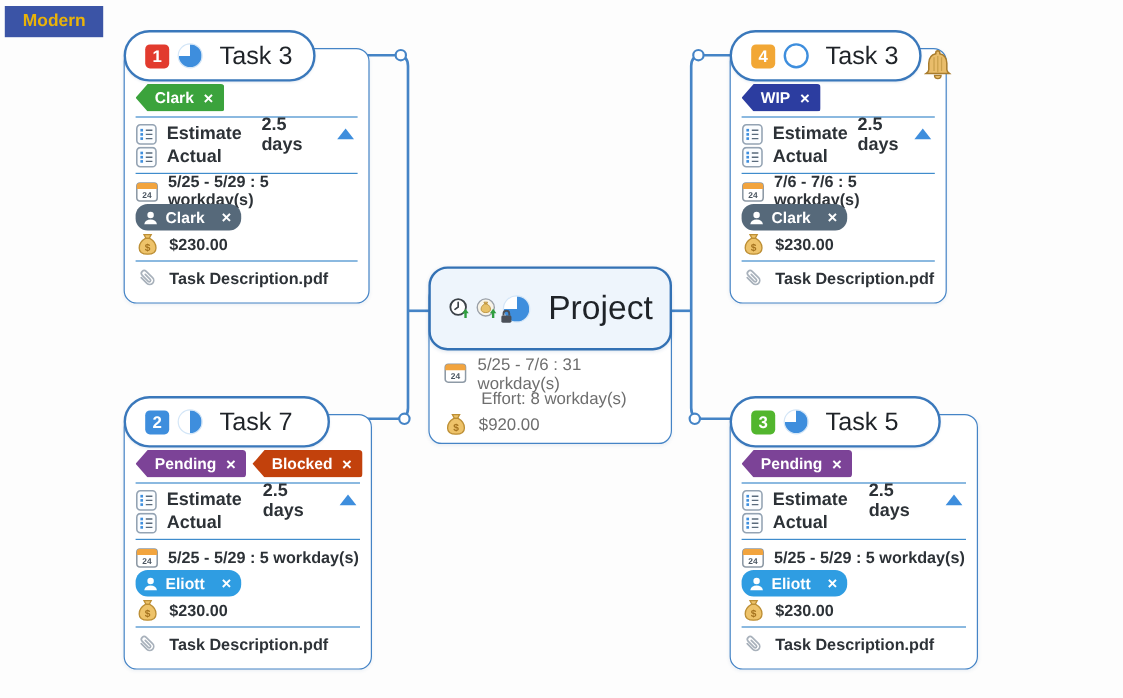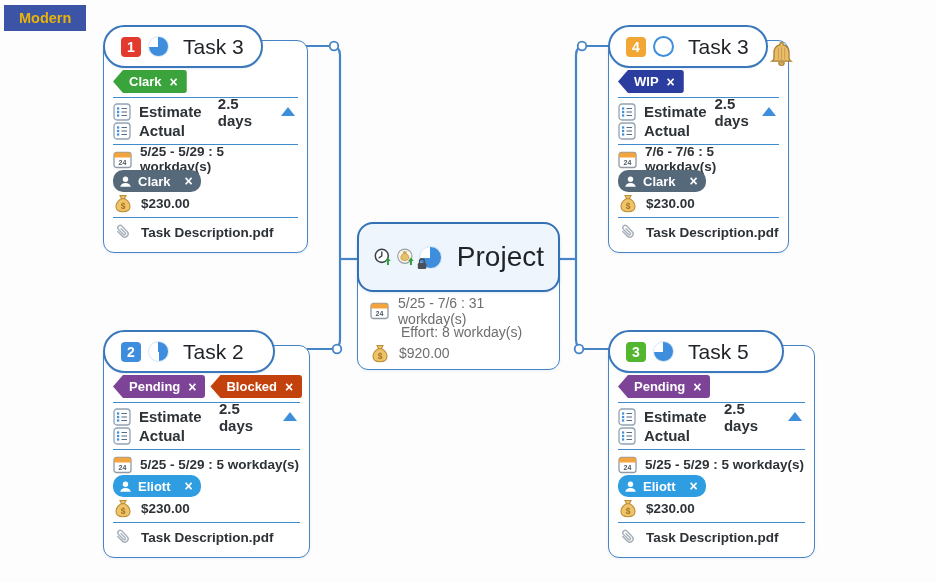--- a/index.html
+++ b/index.html
@@ -309,21 +309,21 @@
         <svg class="icon" width="20" height="20" viewBox="0 0 24 24" style="transform:rotate(-45deg)">
             <use href="#clip-ic"></use>
           </svg>
         <span>Task Description.pdf</span>
       </div>
     </div>
   </div>
   <div class="pill" style="left:103px;top:330px;width:172px;">
     <span class="num-badge" style="background: rgb(62, 142, 221);">2</span>
     <span class="pie" style="background: conic-gradient(rgb(62, 142, 221) 0deg, rgb(62, 142, 221) 180deg, rgb(255, 255, 255) 180deg, rgb(255, 255, 255) 360deg); border: 1px solid rgb(212, 230, 247);"></span>
-    <span class="title">Task 2</span>
+    <span class="title">Task 7</span>
   </div>
 </div>
 
 <div>
   <div class="card-body" style="left:608px;top:345px;width:207px;height:213px;">
     <div class="card-content">
       <div class="tag-row">
         <span class="tag" style="background: rgb(124, 67, 151);">
           <span>Pending</span>
           <span class="x">×</span>

